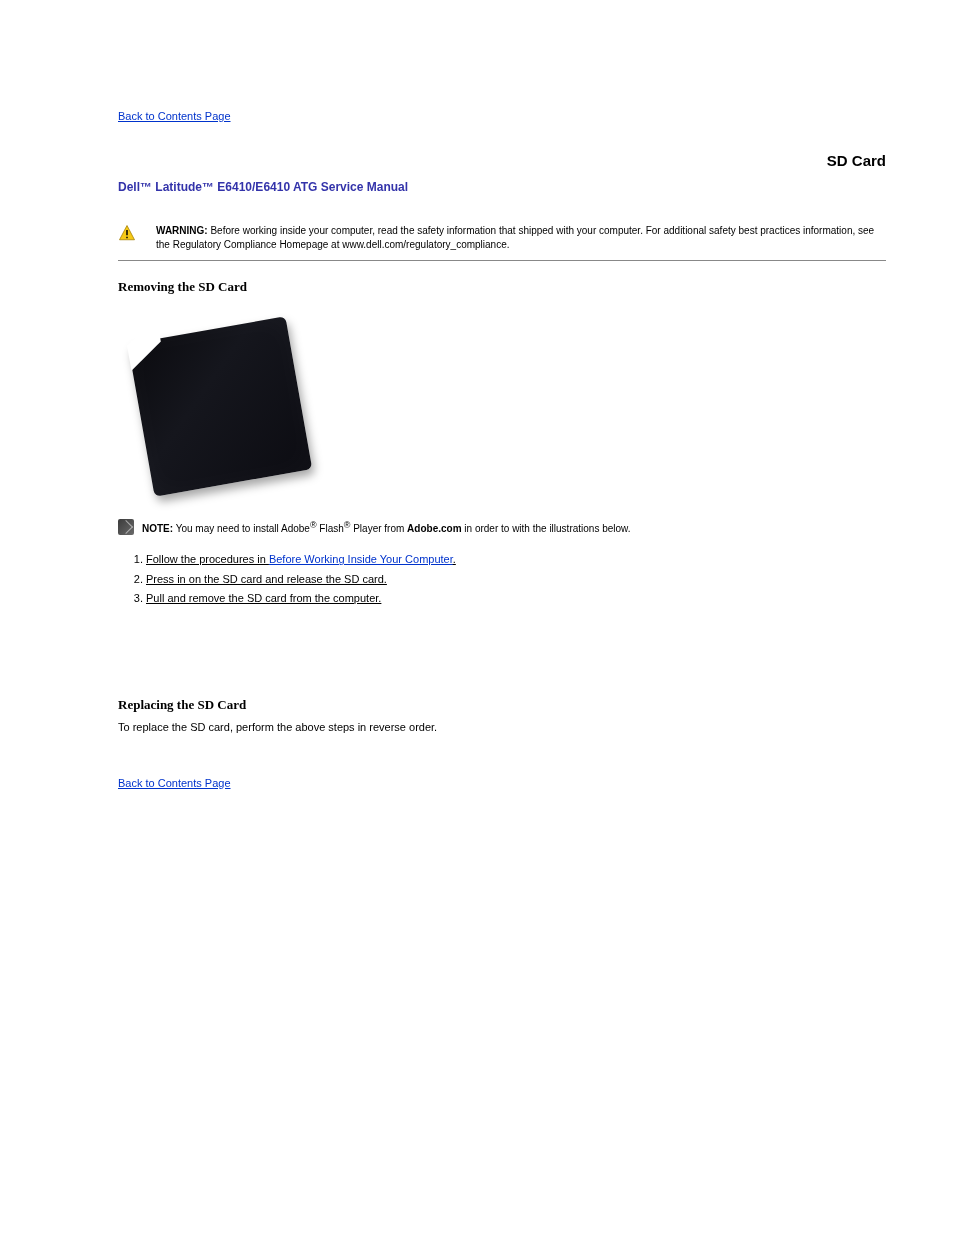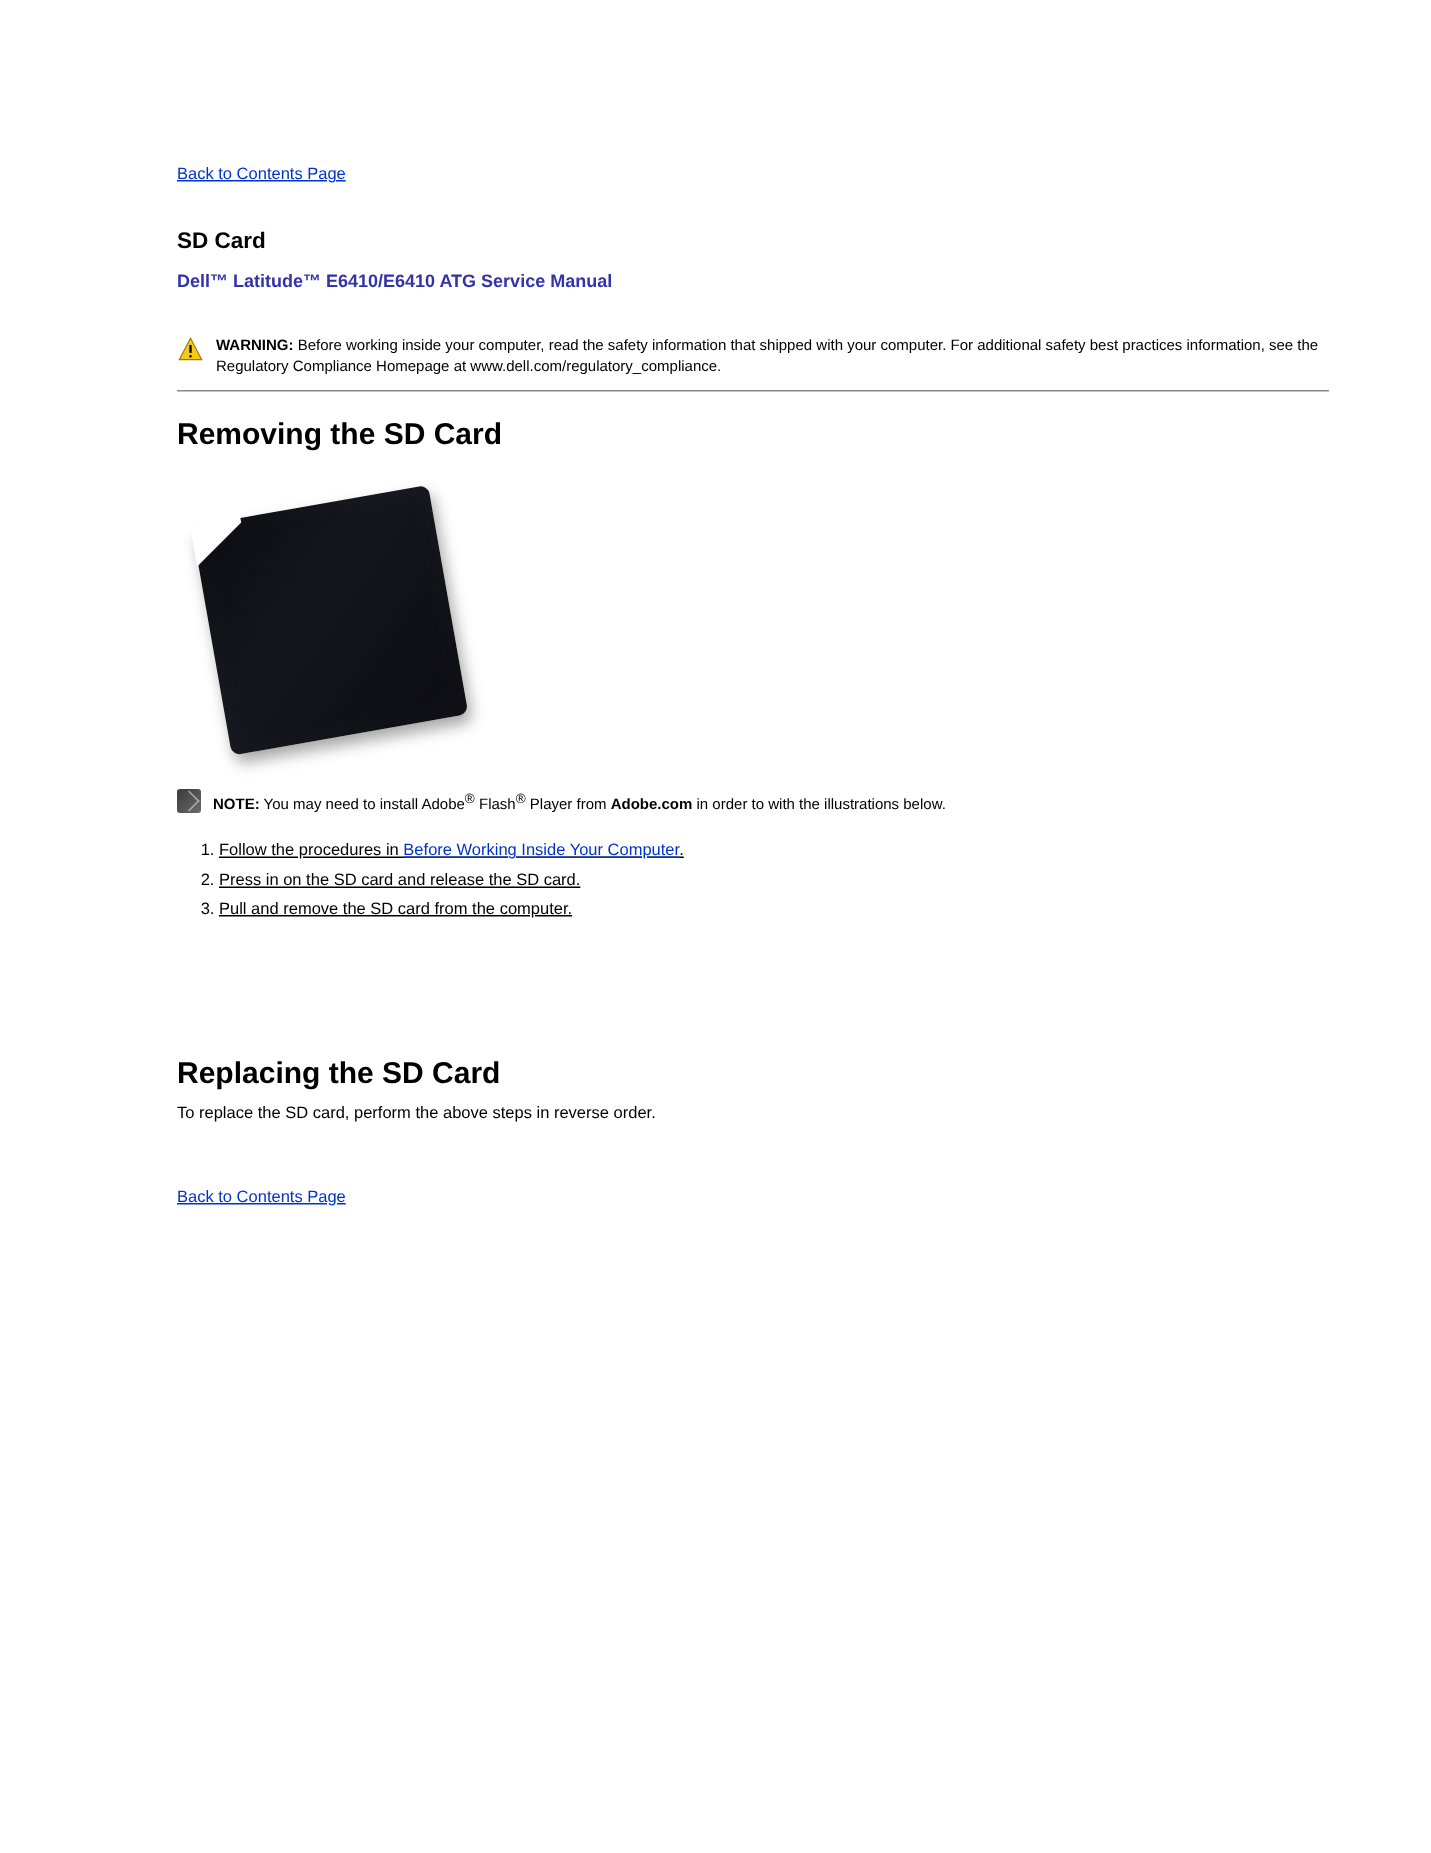--- a/index.html
+++ b/index.html
@@ -1,27 +1,27 @@
 <!DOCTYPE html>
 <html><head>
 <meta charset="utf-8">
 <style>
   * { box-sizing: border-box; margin: 0; padding: 0; }
   html, body { width: 954px; background: #fff; font-family: Verdana, Arial, sans-serif; font-size: 11px; color: #000; }
   .page { padding: 110px 68px 40px 118px; }
   .toc-link { color: #0033cc; text-decoration: underline; font-size: 11px; display: inline-block; margin-bottom: 30px; }
   .title-block { margin-bottom: 30px; }
-  .topic-title { font-size: 15px; font-weight: bold; color: #000; margin-bottom: 5px; }
+  .topic-title { font-size: 15px; font-weight: bold; color: #000; margin-bottom: 5px; text-align: right; }
   .subtitle { font-size: 12px; font-weight: bold; color: #3333aa; margin-top: 11px; }
   .warning-row { display: flex; align-items: flex-start; gap: 8px; margin-bottom: 8px; }
   .tri-icon { width: 18px; height: 18px; flex-shrink: 0; }
-  .warning-text { font-size: 10px; line-height: 1.4; }
+  .warning-text { font-size: 10px; line-height: 1.4; margin-left: 12px; }
   .warning-text b { font-weight: bold; }
   hr.sep { border: none; border-top: 1px solid #888; margin: 8px 0 18px 0; }
-  .section-head { font-size: 20px; font-weight: bold; margin-bottom: 12px; }
+  .section-head { font-size: 13px; font-weight: bold; margin-bottom: 12px; font-family: Liberation Serif, serif; }
   .comp-image { width: 230px; height: 200px; margin: 10px 0 12px 0; background: #fff; position: relative; }
   .sdcard {
     position: absolute; left: 22px; top: 22px; width: 160px; height: 155px;
     background: linear-gradient(135deg, #0b0b0f 0%, #15161d 40%, #0c0c12 100%);
     transform: rotate(-10deg);
     border-radius: 6px;
     box-shadow: 2px 6px 10px rgba(0,0,0,.35), inset 0 0 30px rgba(255,255,255,.03);
   }
   .sdcard::before {
     content: ""; position: absolute; left: -1px; top: -1px; width: 34px; height: 26px;

